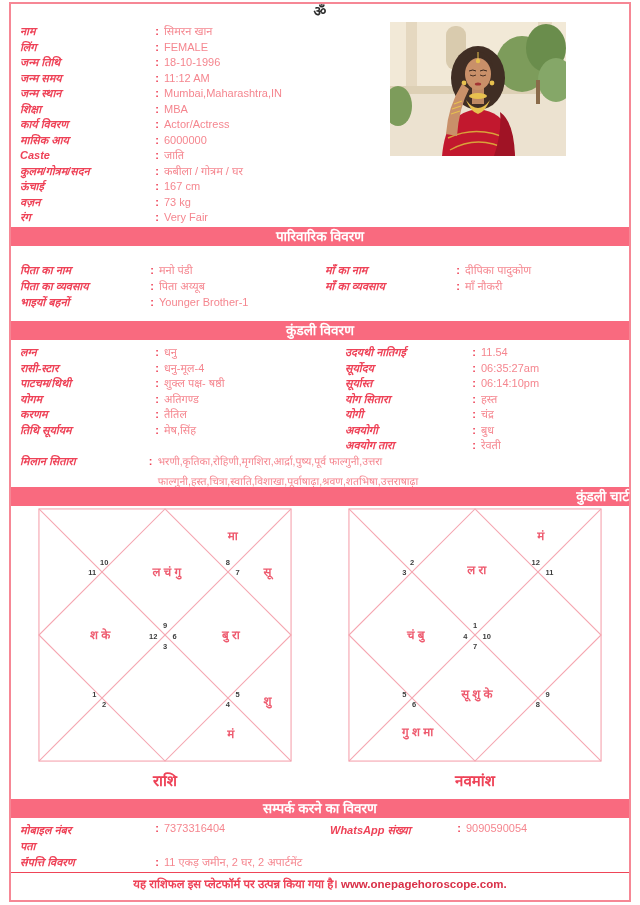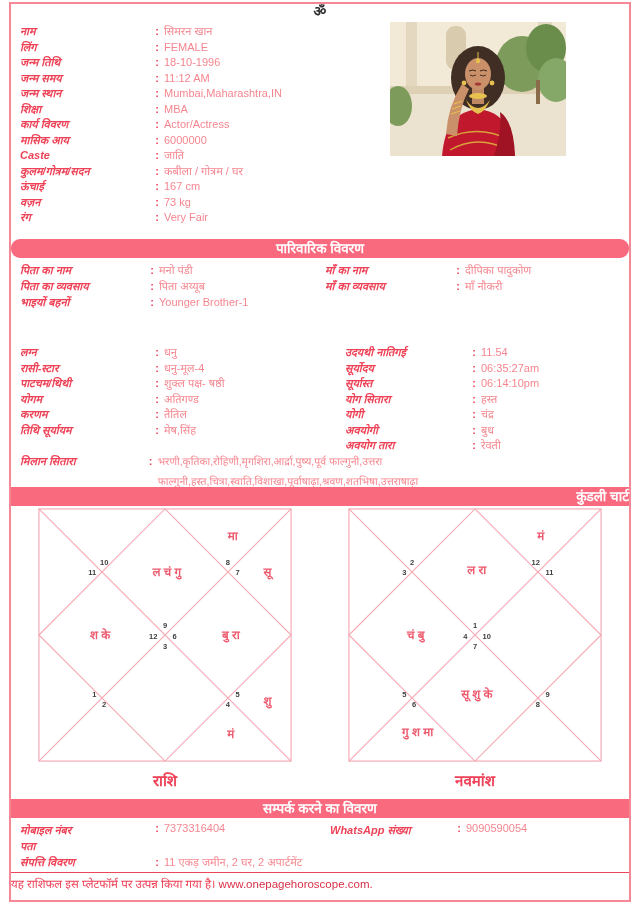--- a/index.html
+++ b/index.html
@@ -10,21 +10,21 @@
   .row{display:flex;align-items:baseline;}
   .lbl{font-weight:bold;color:#ee4257;font-size:11px;white-space:nowrap;font-style:italic;}
   .colon{font-weight:bold;color:#ee4257;font-size:11px;width:14px;text-align:center;flex:none;}
   .val{color:#f5868f;font-size:11px;}
   .personal{position:absolute;top:23px;left:20px;width:365px;}
   .personal .row{height:15.5px;}
   .personal .lbl{width:130px;}
   .photo{position:absolute;left:390px;top:22px;width:176px;height:134px;}
   .bar{position:absolute;left:11px;right:11px;height:19px;background:#f96a7f;color:#ffffff;
        text-align:center;font-weight:bold;font-size:13.5px;line-height:19px;}
-  .bar-family{top:239px;border-radius:9px;}
+  .bar-family{top:227px;}
   .bar-kundali{top:321px;}
   .bar-chart{top:487px;text-align:right;}
   .bar-contact{top:799px;}
   .family-left{position:absolute;top:262px;left:20px;width:305px;}
   .family-right{position:absolute;top:262px;left:325px;right:16px;}
   .family-left .row,.family-right .row{height:16px;}
   .family-left .lbl{width:125px;}
   .family-right .lbl{width:126px;}
   .kundali-left{position:absolute;top:344px;left:20px;width:310px;}
   .kundali-right{position:absolute;top:344px;left:345px;right:14px;}
@@ -42,21 +42,21 @@
   .caption{font-size:16px;font-weight:bold;fill:#ee4257;text-anchor:middle;font-family:"Liberation Sans","DejaVu Sans",sans-serif;}
   .contact-row1{position:absolute;top:822px;left:20px;right:16px;display:flex;}
   .contact-g1{display:flex;width:310px;}
   .contact-g1 .lbl{width:130px;}
   .contact-g2{display:flex;flex:1;}
   .contact-g2 .lbl{width:122px;}
   .contact-row2{position:absolute;top:838px;left:20px;right:16px;flex-direction:column;}
   .contact-row3{position:absolute;top:854px;left:20px;right:16px;}
   .contact-row2 .lbl,.contact-row3 .lbl{width:130px;}
   .footer-line{position:absolute;top:872px;left:11px;right:11px;border-top:1.5px solid #ef4558;}
-  .footer{position:absolute;top:876px;left:11px;right:11px;text-align:left;font-size:11.5px;font-weight:normal;color:#ee4257;}
+  .footer{position:absolute;top:876px;left:11px;right:11px;text-align:center;font-size:11.5px;font-weight:bold;color:#ee4257;}
   .footer .url{color:#d93048;}
 </style>
 </head>
 <body>
 
 <div class="page">
   <div class="frame"></div>
   <div class="om">ॐ</div>
 
   <div class="personal">
@@ -186,20 +186,21 @@
         <span class="colon">:</span>
         <span class="val">दीपिका पादुकोण</span>
       </div>
     <div class="row">
         <span class="lbl">माँ का व्यवसाय</span>
         <span class="colon">:</span>
         <span class="val">माँ नौकरी</span>
       </div>
   </div>
 
+  <div class="bar bar-kundali"><span>कुंडली विवरण</span></div>
   <div class="kundali-left">
     <div class="row">
         <span class="lbl">लग्न</span>
         <span class="colon">:</span>
         <span class="val">धनु</span>
       </div>
     <div class="row">
         <span class="lbl">रासी-स्टार</span>
         <span class="colon">:</span>
         <span class="val">धनु-मूल-4</span>

